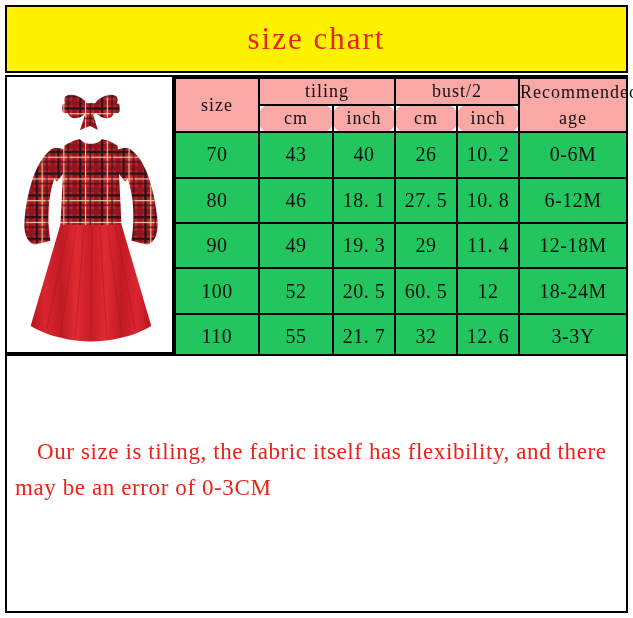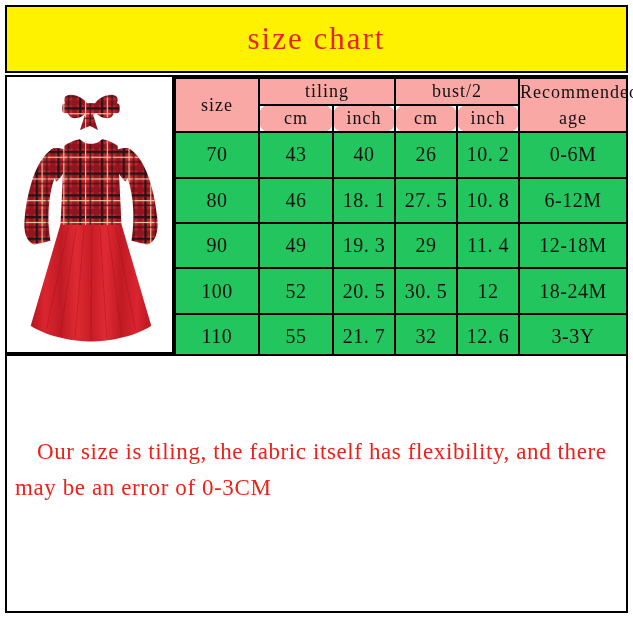--- a/index.html
+++ b/index.html
@@ -269,21 +269,21 @@
           <td>49</td>
           <td>19. 3</td>
           <td>29</td>
           <td>11. 4</td>
           <td>12-18M</td>
         </tr>
         <tr>
           <td class="size-col">100</td>
           <td>52</td>
           <td>20. 5</td>
-          <td>30. 5</td>
+          <td>60. 5</td>
           <td>12</td>
           <td>18-24M</td>
         </tr>
         <tr>
           <td class="size-col">110</td>
           <td>55</td>
           <td>21. 7</td>
           <td>32</td>
           <td>12. 6</td>
           <td>3-3Y</td>

